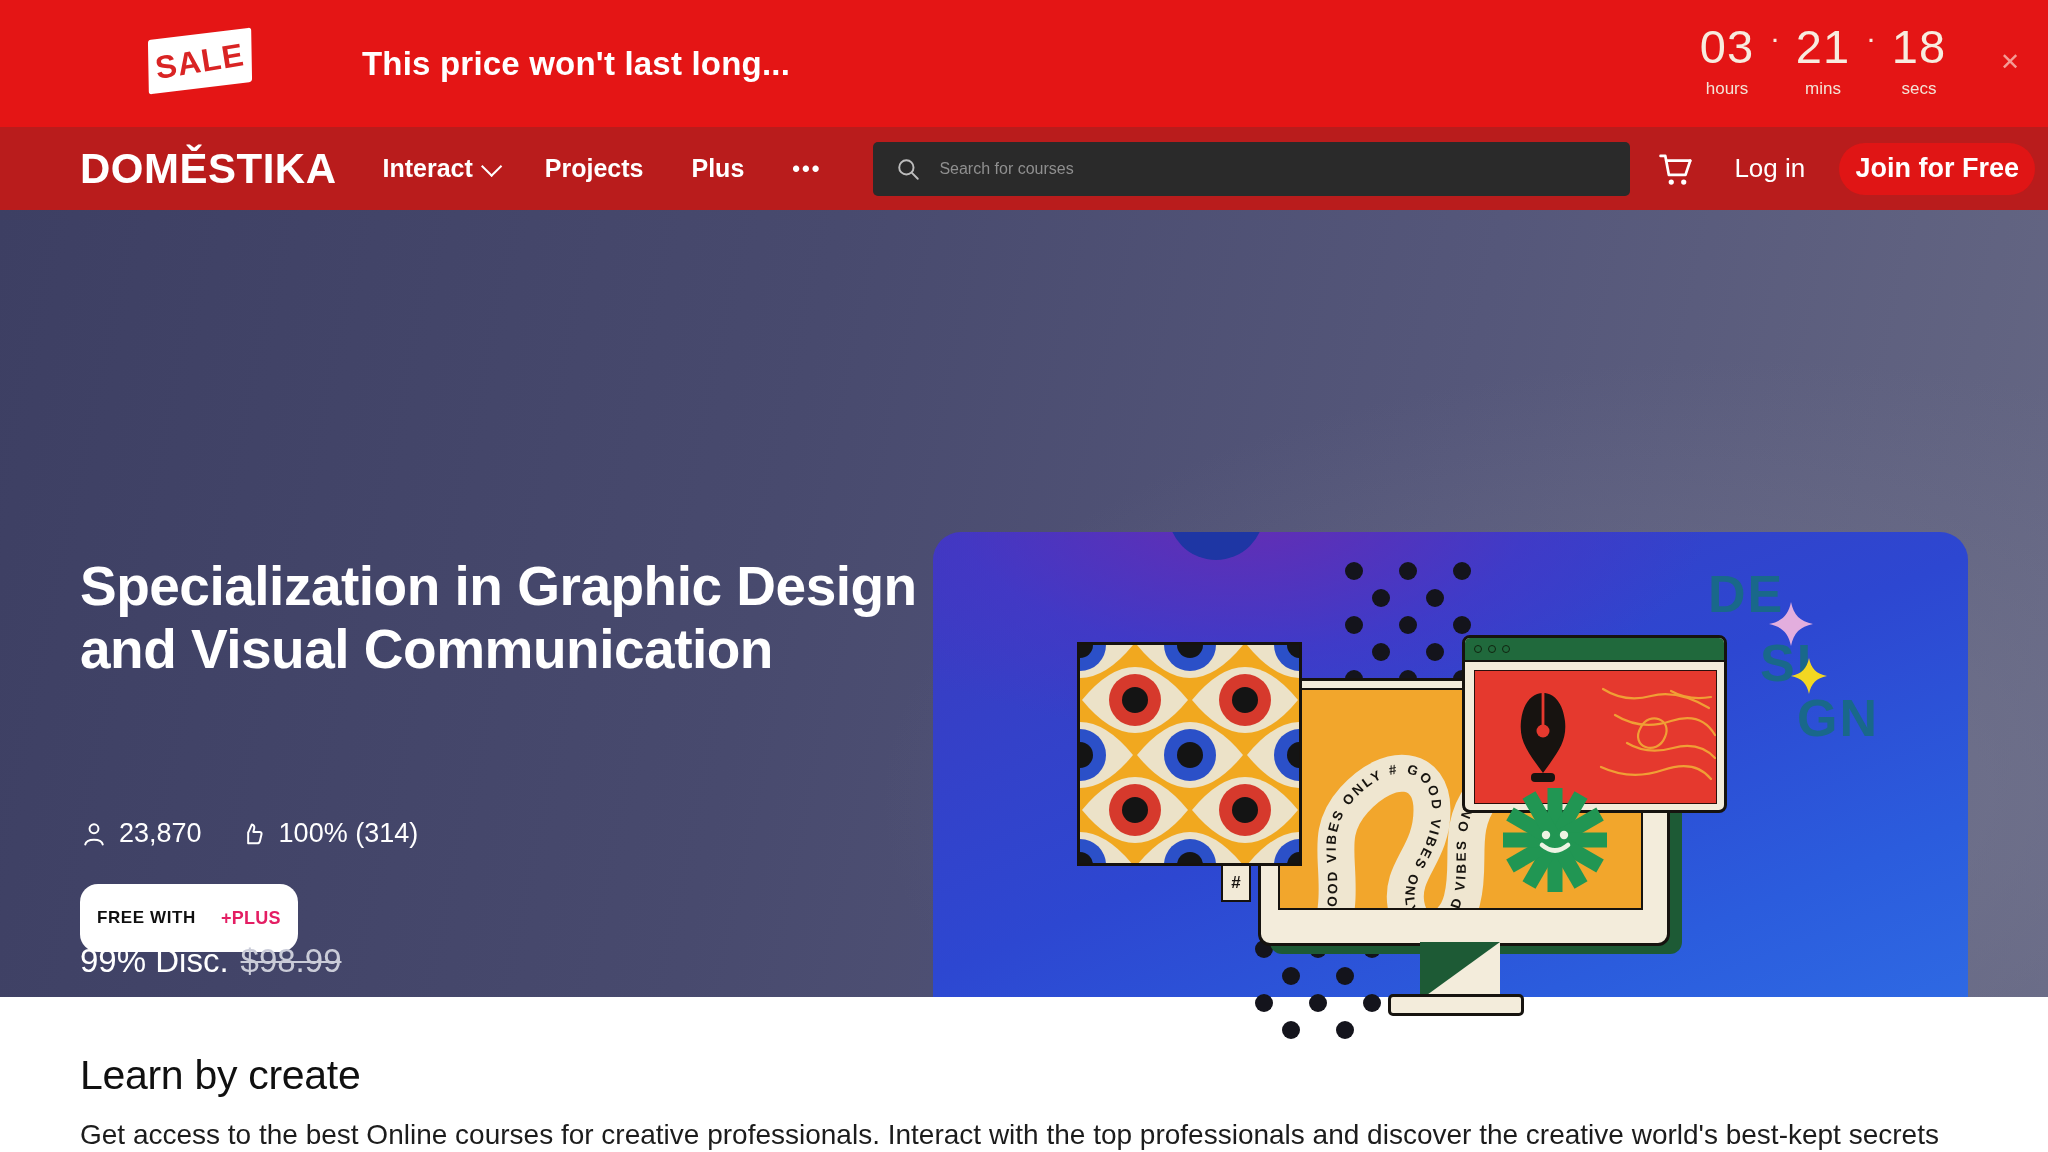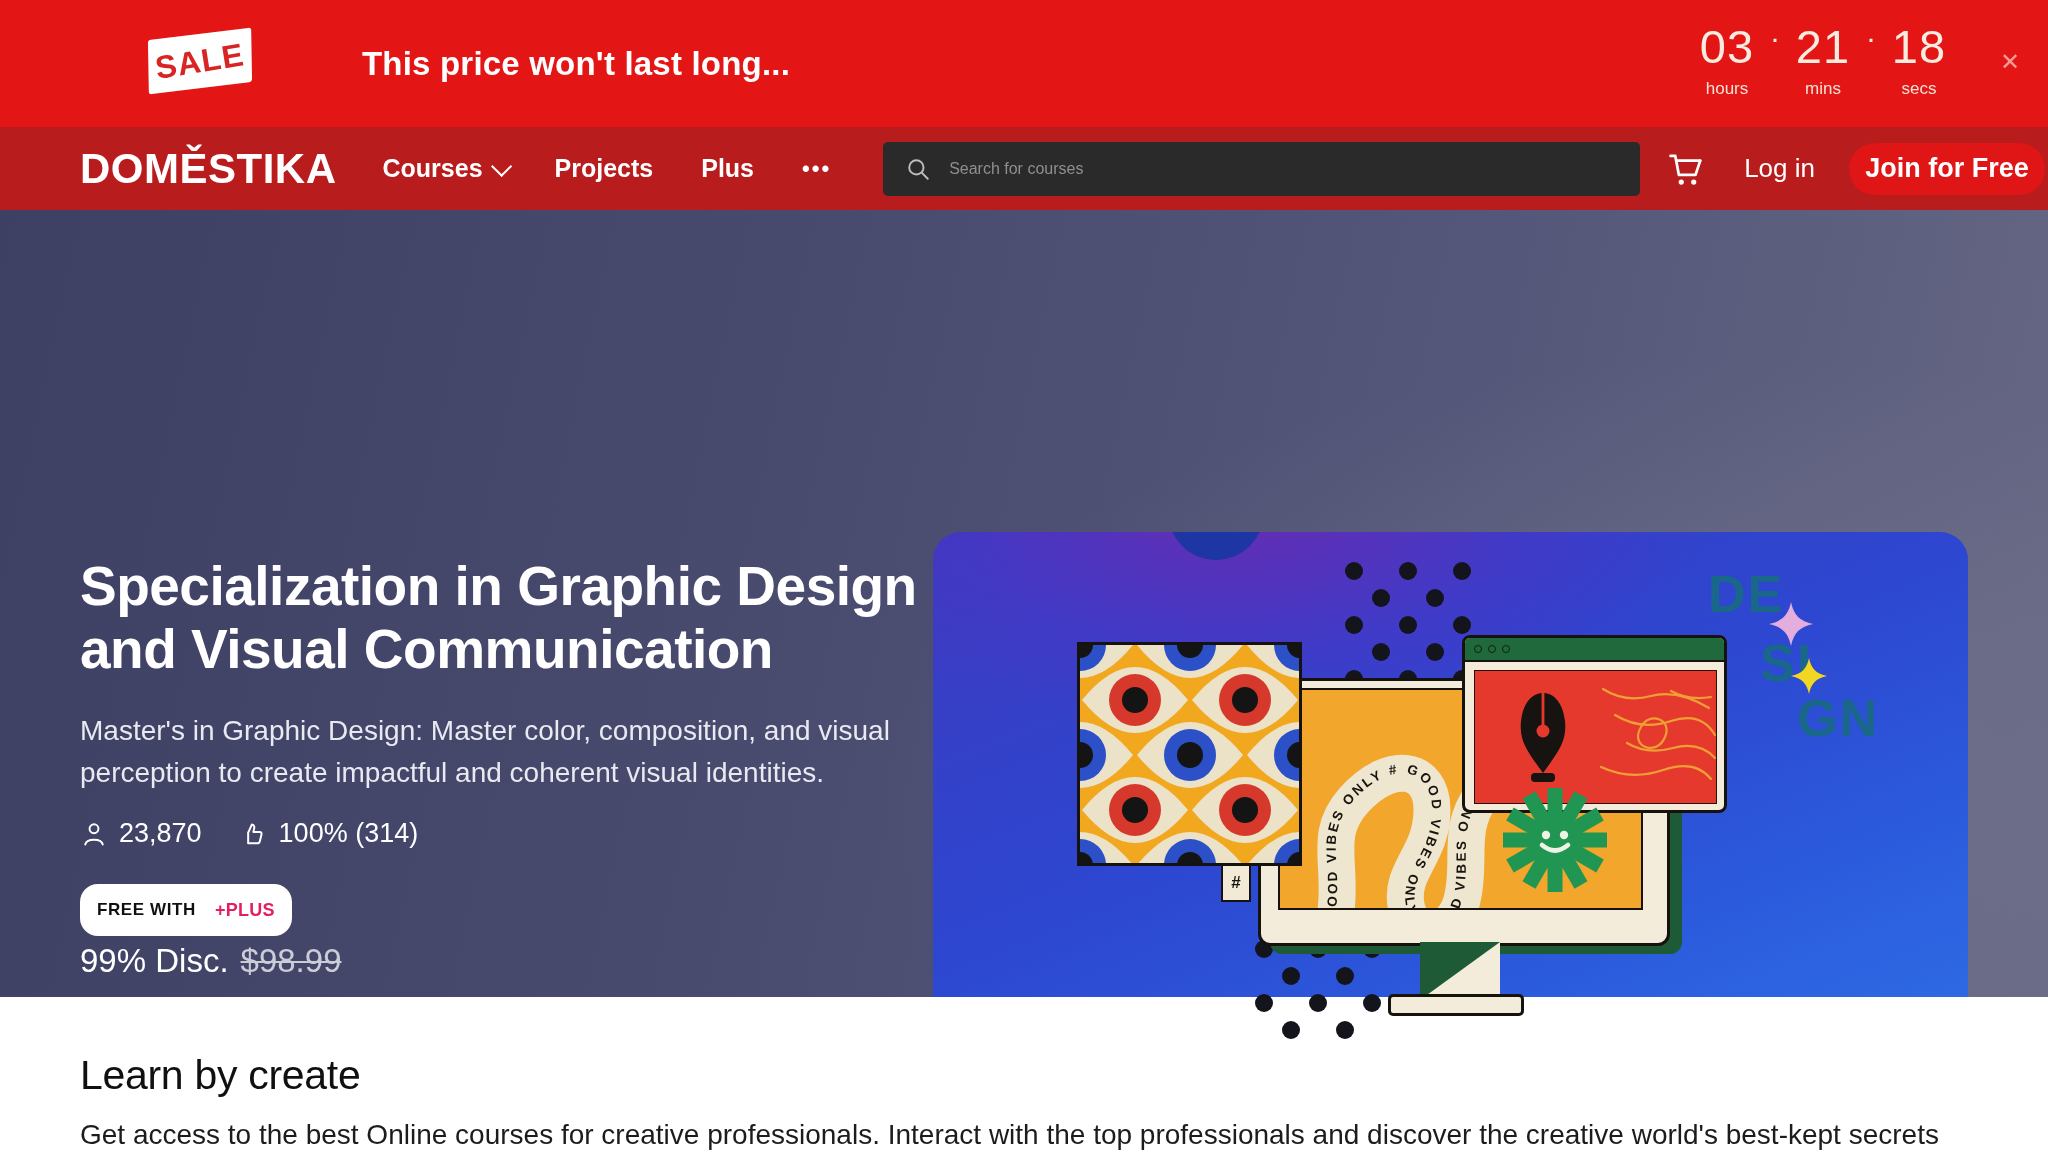--- a/index.html
+++ b/index.html
@@ -36,21 +36,21 @@
 
   
   .hero{position:absolute;left:0;top:210px;width:2048px;height:787px;
     background:
       radial-gradient(60% 80% at 85% 75%, rgba(122,124,148,.55) 0%, rgba(122,124,148,0) 70%),
       linear-gradient(102deg,#3d3f63 0%,#484a6e 38%,#55577a 68%,#666884 100%);}
   .hero-title{position:absolute;left:80px;top:345px;width:840px;color:#fff;font-size:55px;font-weight:700;line-height:1.15;letter-spacing:-.5px;}
   .hero-sub{position:absolute;left:80px;top:500px;width:840px;color:#e9e9f1;font-size:28px;line-height:1.5;font-weight:400;}
   .stats{position:absolute;left:80px;top:608px;display:flex;align-items:center;gap:38px;color:#fff;font-size:27px;}
   .stat{display:flex;align-items:center;gap:11px;}
-  .badge{position:absolute;left:80px;top:674px;height:36px;background:#fff;border-radius:18px;display:inline-flex;align-items:center;padding:8px 17px;gap:19px;}
+  .badge{position:absolute;left:80px;top:674px;height:36px;background:#fff;border-radius:18px;display:inline-flex;align-items:center;padding:16px 17px;gap:25px;}
   .badge .fw{color:#101010;font-weight:800;font-size:17px;letter-spacing:.6px;}
   .badge .plus{color:#e41e63;font-weight:900;font-size:18px;letter-spacing:.3px;}
   .price-row{position:absolute;left:80px;top:732px;display:flex;align-items:baseline;gap:12px;}
   .disc{color:#fff;font-size:33px;}
   .old-price{color:#caccd8;font-size:33px;text-decoration:line-through;text-decoration-thickness:2px;}
   .buy-btn{position:absolute;left:80px;top:806px;width:407px;height:66px;background:#141414;border-radius:8px;
     display:flex;align-items:center;justify-content:center;gap:16px;cursor:pointer;}
   .buy-btn span{color:#fff;font-size:30px;font-weight:700;}
 
   
@@ -114,21 +114,21 @@
         <div class="t-label">secs</div>
       </div>
     </div>
     <div class="promo-close">✕</div>
   </div>
 
   <div class="nav">
     <div class="logo">DOMĚSTIKA</div>
     <div class="nav-items">
       <div class="nav-item">
-        <span>Courses</span>
+        <span>Interact</span>
         <span class="chev"></span>
       </div>
       <div class="nav-item">
         <span>Projects</span>
       </div>
       <div class="nav-item">
         <span>Plus</span>
       </div>
       <div class="nav-item dim">
         <span>•••</span>
@@ -148,21 +148,20 @@
         <circle cx="12" cy="26" r="2.2" fill="#fff"></circle>
         <circle cx="22.5" cy="26" r="2.2" fill="#fff"></circle>
       </svg>
     </div>
     <div class="login">Log in</div>
     <div class="join-btn">Join for Free</div>
   </div>
 
   <div class="hero">
     <div class="hero-title">Specialization in Graphic Design and Visual Communication</div>
-    <div class="hero-sub">Master's in Graphic Design: Master color, composition, and visual perception to create impactful and coherent visual identities.</div>
 
     <div class="stats">
       <div class="stat">
         <svg width="28" height="28" viewBox="0 0 24 24">
           <circle cx="12" cy="7.5" r="3.8" fill="none" stroke="#fff" stroke-width="1.7"></circle>
           <path d="M4.5,21 C5.5,15.5 18.5,15.5 19.5,21" fill="none" stroke="#fff" stroke-width="1.7" stroke-linecap="round"></path>
         </svg>
         <span>23,870</span>
       </div>
       <div class="stat">

